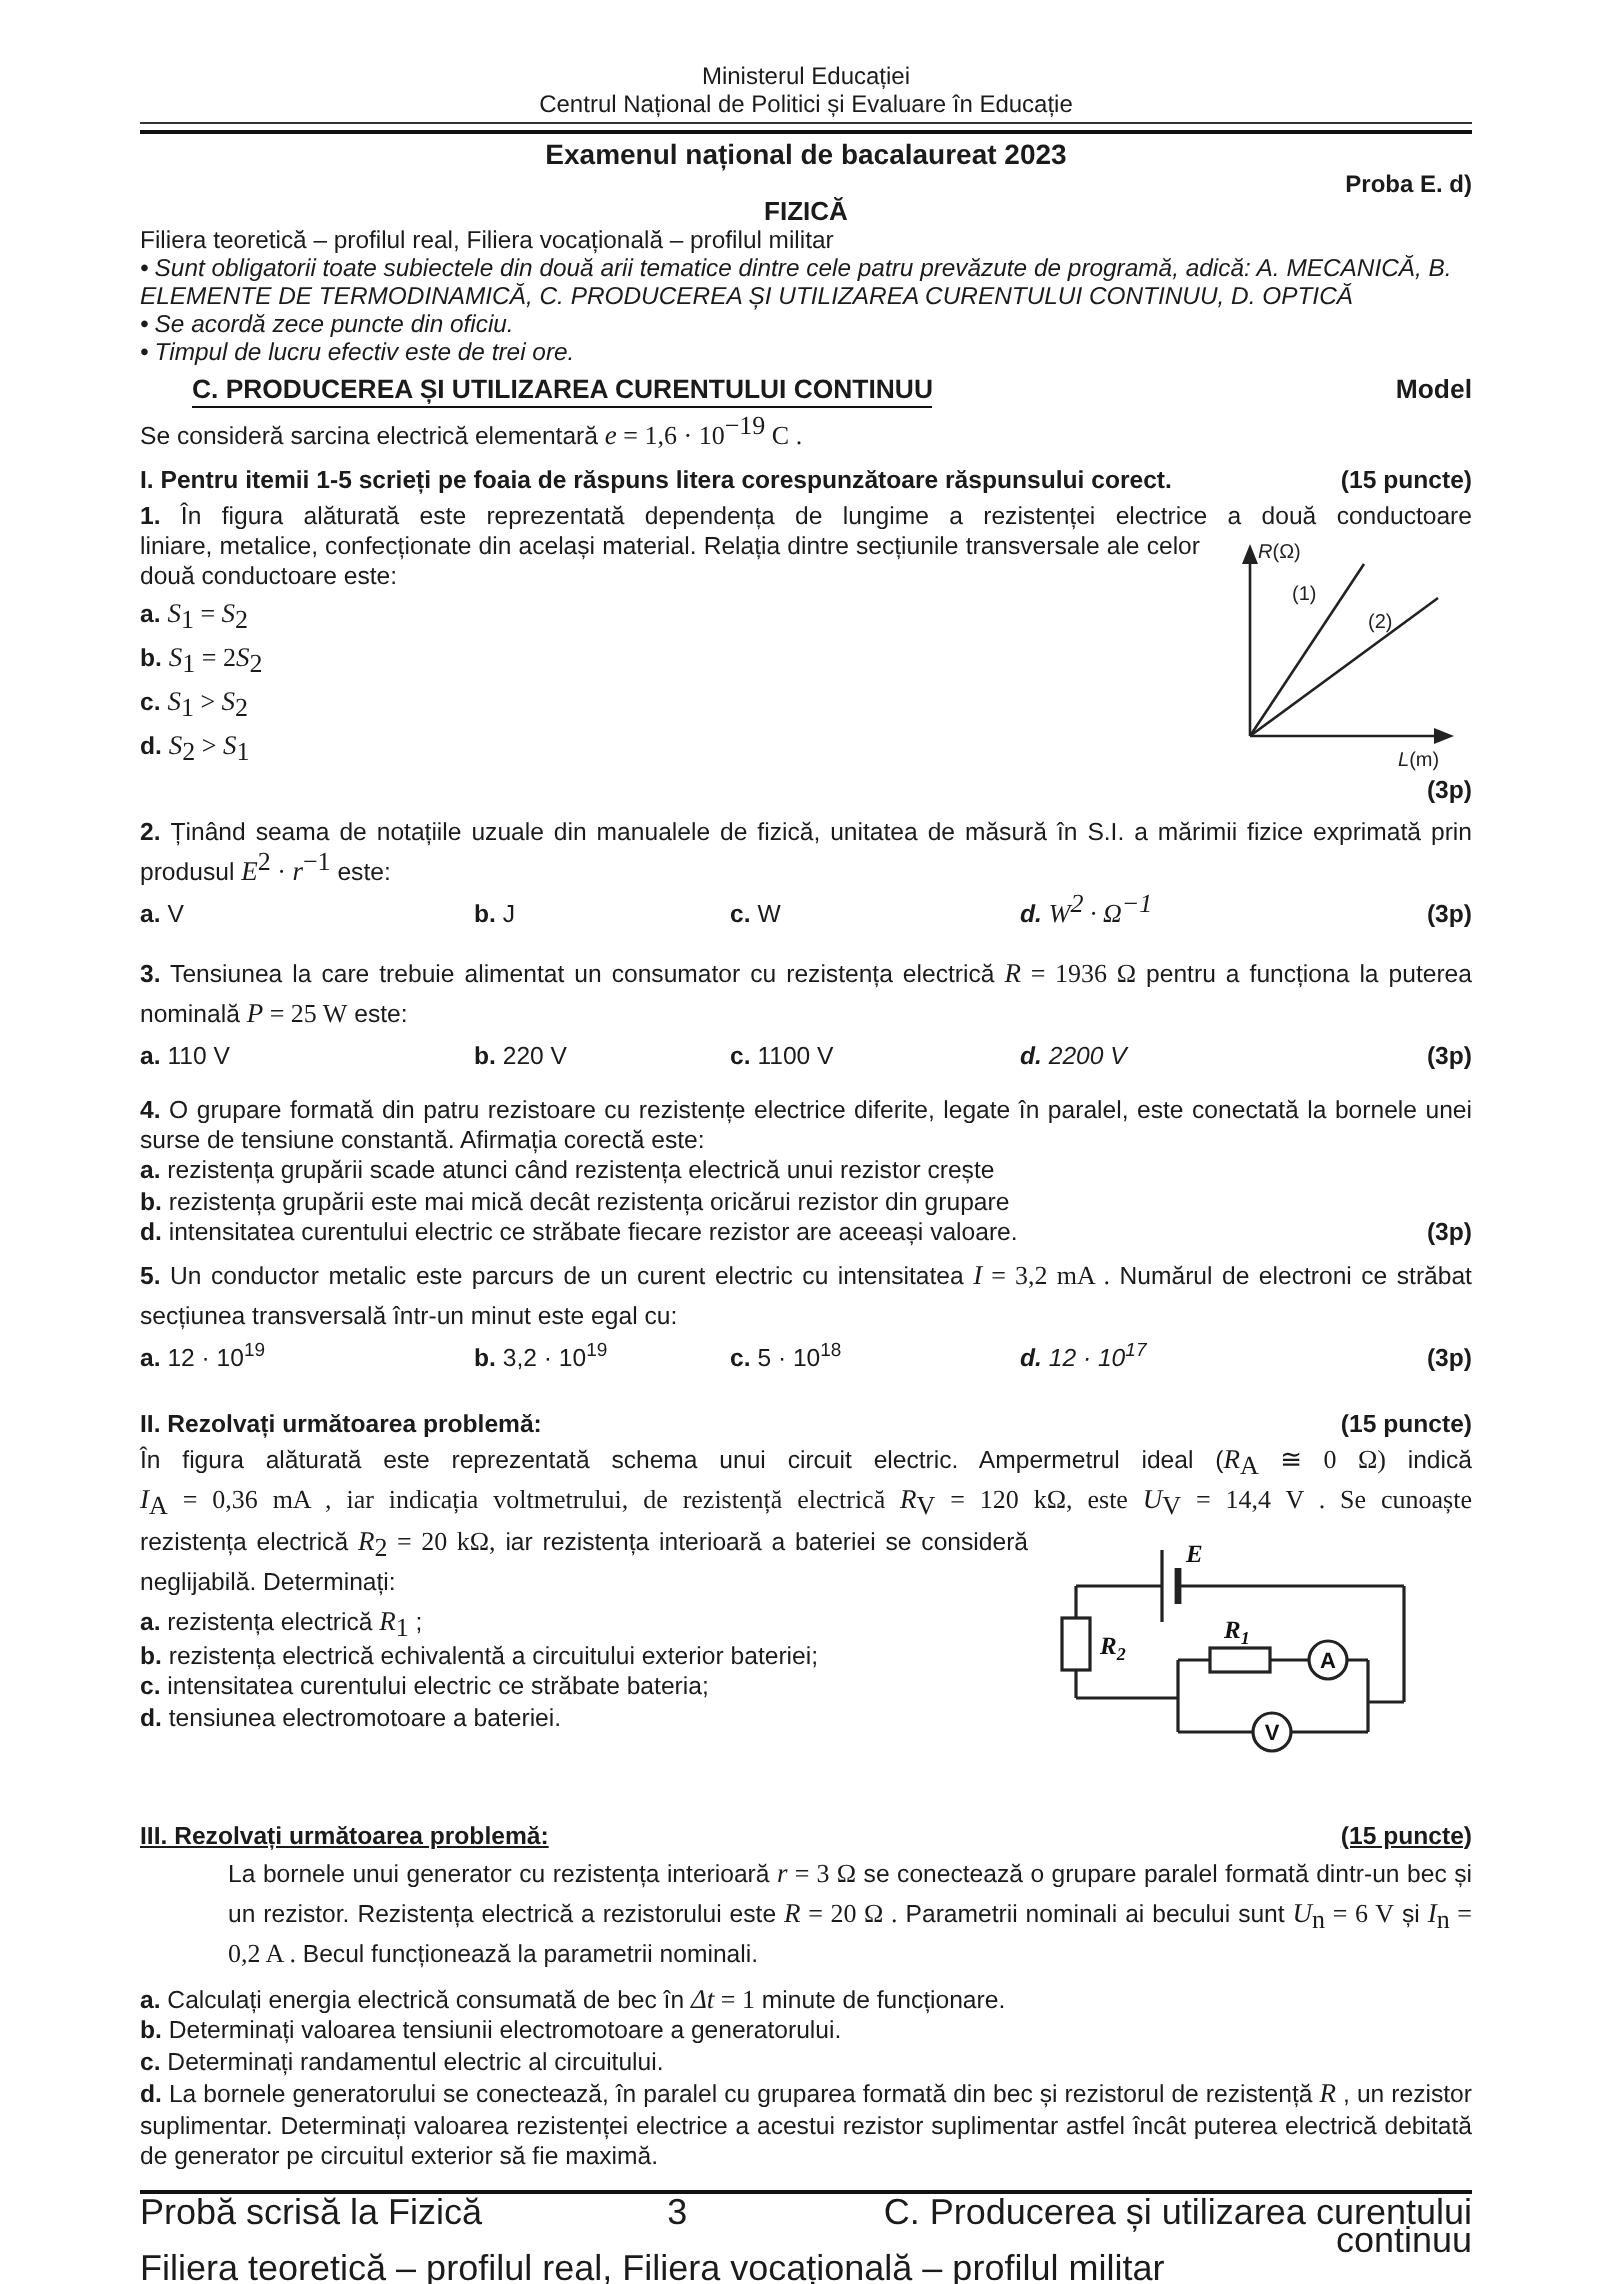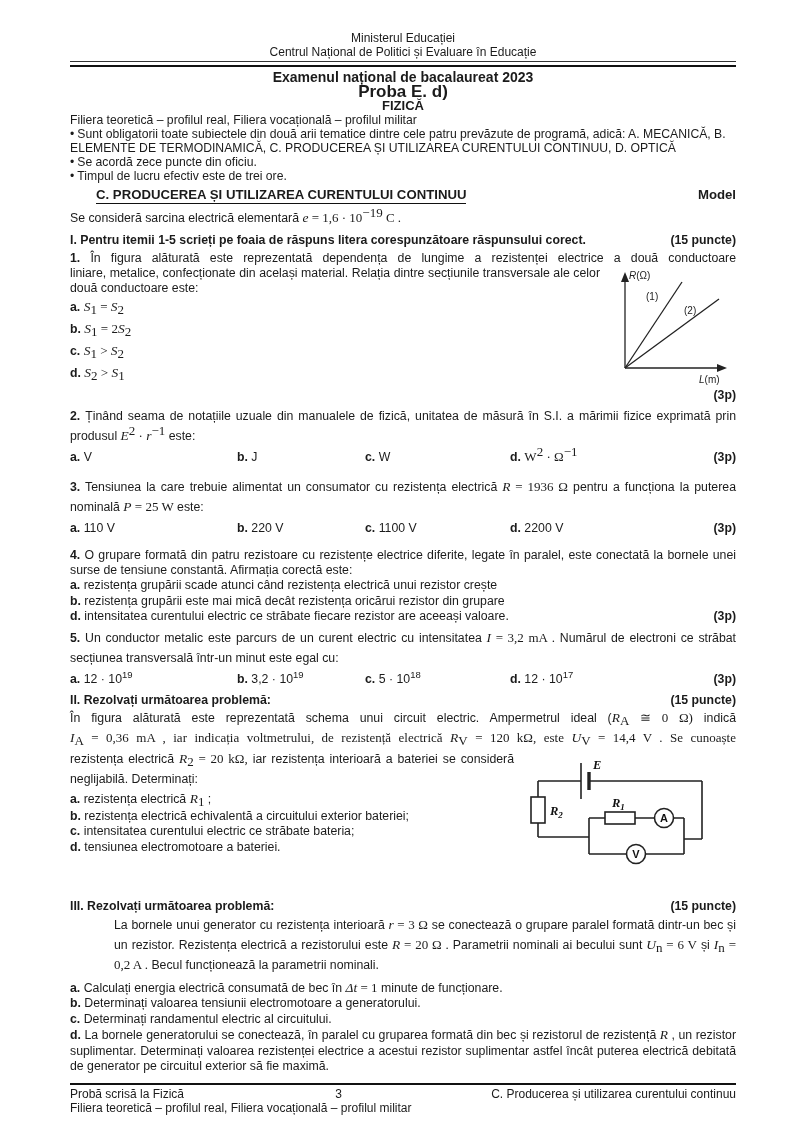--- a/index.html
+++ b/index.html
@@ -8,24 +8,24 @@
     width:800px; height:1142px; overflow:hidden; position:relative;
     color:#1b1b1b;
     font-family:"Liberation Sans","DejaVu Sans",sans-serif;
     font-size:12.3px; line-height:15px;
   }
   .page { padding:32px 64px 0 70px; }
   .center { text-align:center; }
   .org { font-size:12px; line-height:13.5px; }
   .rule-double { margin:2px 0 3px; height:6px; border-top:1px solid #333; border-bottom:2px solid #111; }
   .exam-title { font-size:14px; font-weight:bold; line-height:15px; }
-  .proba { font-size:17px; font-weight:bold; line-height:14px; }
+  .proba { font-size:12px; font-weight:bold; line-height:14px;text-align:right; }
   .subject { font-size:13px; font-weight:bold; line-height:14px; }
   .filiera { font-size:12.2px; line-height:14px; }
-  .bullet { font-size:12.2px; line-height:14px; }
+  .bullet { font-size:12.2px; line-height:14px;font-style:italic; }
   .bchar { margin-right:3px; }
   .row { display:flex; justify-content:space-between; align-items:baseline; }
   .sec-head { margin-top:4px; font-weight:bold; font-size:13.2px; line-height:15px; }
   .sec-title { margin-left:26px; border-bottom:1.6px solid #111; padding-bottom:1px; }
   .intro { margin-top:4px; line-height:19px; }
   .part-head { margin-top:5px; font-weight:bold; line-height:15px; }
   .just { text-align:justify; }
   .jline { text-align:justify; text-align-last:justify; }
   .mathline { line-height:20px; }
   .q { margin-top:3px; }
@@ -34,36 +34,36 @@
   .mv { font-family:"Liberation Serif","DejaVu Serif",serif; font-style:italic; font-size:13.5px; }
   .mr { font-family:"Liberation Serif","DejaVu Serif",serif; font-size:13px; }
   sub { font-size:9.5px; vertical-align:-3px; line-height:0; }
   sup { font-size:9.5px; vertical-align:5px; line-height:0; }
   
   .q1fig { float:right; margin:0 0 2px 8px; }
   .q1opt { line-height:21px; }
   .points-row { clear:both; text-align:right; font-weight:bold; line-height:15px; }
   
   .optrow { display:flex; align-items:baseline; line-height:20px; margin-top:1px; }
-  .oc1 { width:150px; } .oc2 { width:145px;padding-left:17px; } .oc3 { width:145px; } .oc4 { flex:1; }
+  .oc1 { width:150px; } .oc2 { width:145px;padding-left:17px; } .oc3 { width:145px; } .oc4 { flex:1;font-style:italic; }
   .pts { font-weight:bold; }
   .optline { line-height:15.5px; }
   
   .p2body { margin-top:1px; }
   .q2fig { float:right; margin:2px 0 2px 10px; }
   .itemline { line-height:15.5px; }
   .item-math { line-height:20px; }
   .clear { clear:both; }
   
   .p3para { line-height:20px; margin-top:1px;margin-left:44px; }
   .p3items { margin-top:5px; }
   
   .footer { position:static; margin-top:8px; }
   .footer-rule { border-top:2px solid #111; margin-bottom:2px; }
-  .footer-row { display:flex; align-items:baseline; font-size:12px; line-height:14px;gap:24px; }
+  .footer-row { display:flex; align-items:baseline; font-size:18px; line-height:14px;gap:24px; }
   .f-left { flex:1; text-align:left; }
   .f-center { width:60px; text-align:center; }
   .f-right { flex:1.6; text-align:right; }
   .figtext { font-family:"Liberation Sans","DejaVu Sans",sans-serif; font-size:10px; fill:#222; }
   .cirvar { font-family:"Liberation Serif","DejaVu Serif",serif; font-style:italic; font-weight:bold; font-size:12.5px; fill:#111; }
   .cirsub { font-size:9px; }
   .cirmeter { font-family:"Liberation Sans","DejaVu Sans",sans-serif; font-weight:bold; font-size:11px; fill:#111; text-anchor:middle; }
 </style>
 </head>
 <body>
@@ -164,21 +164,21 @@
     <p class="just mathline"><b>5.</b><span> Un conductor metalic este parcurs de un curent electric cu intensitatea </span><i class="mv">I</i><span class="mr"> = 3,2 mA .</span><span> Numărul de electroni ce străbat secțiunea transversală într-un minut este egal cu:</span></p>
     <div class="optrow">
       <div class="oc1"><b>a.</b> <span>12 · 10</span><sup>19</sup></div>
       <div class="oc2"><b>b.</b> <span>3,2 · 10</span><sup>19</sup></div>
       <div class="oc3"><b>c.</b> <span>5 · 10</span><sup>18</sup></div>
       <div class="oc4"><b>d.</b> <span>12 · 10</span><sup>17</sup></div>
       <div class="pts">(3p)</div>
     </div>
   </div>
 
-  <div class="row part-head" style="margin-top:4px;">
+  <div class="row part-head" style="margin-top:16px;">
     <div>II. Rezolvați următoarea problemă:</div>
     <div>(15 puncte)</div>
   </div>
   <div>
     <div class="jline mathline"><span>În figura alăturată este reprezentată schema unui circuit electric. Ampermetrul ideal (</span><i class="mv">R</i><sub class="mr">A</sub><span class="mr"> ≅ 0 Ω)</span><span> indică</span></div>
     <div class="jline mathline"><i class="mv">I</i><sub class="mr">A</sub><span class="mr"> = 0,36 mA , iar indicația voltmetrului, de rezistență electrică </span><i class="mv">R</i><sub class="mr">V</sub><span class="mr"> = 120 kΩ, este </span><i class="mv">U</i><sub class="mr">V</sub><span class="mr"> = 14,4 V . Se cunoaște</span></div>
     <div class="p2body">
       <svg class="q2fig" width="212" height="132" viewBox="0 0 212 132">
         <g stroke="#222" stroke-width="1.6" fill="none">
           <path d="M14,30 H57 M65,30 H178 M178,30 V88 M178,88 H160 M14,30 V86 M14,86 H65 M65,67 V103 M65,67 H81 M111,67 H130.5 M149.5,67 H160 M160,67 V103 M65,103 H102.5 M121.5,103 H160"></path>
@@ -197,21 +197,21 @@
       </svg>
       <p class="just mathline"><span>rezistența electrică </span><i class="mv">R</i><sub class="mr">2</sub><span class="mr"> = 20 kΩ,</span><span> iar rezistența interioară a bateriei se consideră neglijabilă. Determinați:</span></p>
       <div class="itemline item-math"><b>a.</b><span> rezistența electrică </span><i class="mv">R</i><sub class="mr">1</sub><span> ;</span></div>
       <div class="itemline"><b>b.</b><span> rezistența electrică echivalentă a circuitului exterior bateriei;</span></div>
       <div class="itemline"><b>c.</b><span> intensitatea curentului electric ce străbate bateria;</span></div>
       <div class="itemline"><b>d.</b><span> tensiunea electromotoare a bateriei.</span></div>
       <div class="clear"></div>
     </div>
   </div>
 
-  <div class="row part-head" style="margin-top:14px;">
+  <div class="row part-head" style="margin-top:14px;text-decoration:underline;">
     <div>III. Rezolvați următoarea problemă:</div>
     <div>(15 puncte)</div>
   </div>
   <div>
     <p class="just p3para"><span>La bornele unui generator cu rezistența interioară </span><i class="mv">r</i><span class="mr"> = 3 Ω</span><span> se conectează o grupare paralel formată dintr-un bec și un rezistor. Rezistența electrică a rezistorului este </span><i class="mv">R</i><span class="mr"> = 20 Ω .</span><span> Parametrii nominali ai becului sunt </span><i class="mv">U</i><sub class="mr">n</sub><span class="mr"> = 6 V</span><span> și </span><i class="mv">I</i><sub class="mr">n</sub><span class="mr"> = 0,2 A .</span><span> Becul funcționează la parametrii nominali.</span></p>
     <div class="p3items">
       <div class="itemline"><b>a.</b><span> Calculați energia electrică consumată de bec în </span><i class="mv">Δt</i><span class="mr"> = 1</span><span> minute de funcționare.</span></div>
       <div class="itemline"><b>b.</b><span> Determinați valoarea tensiunii electromotoare a generatorului.</span></div>
       <div class="itemline"><b>c.</b><span> Determinați randamentul electric al circuitului.</span></div>
       <div class="itemline just"><b>d.</b><span> La bornele generatorului se conectează, în paralel cu gruparea formată din bec și rezistorul de rezistență </span><i class="mv">R</i><span> , un rezistor suplimentar. Determinați valoarea rezistenței electrice a acestui rezistor suplimentar astfel încât puterea electrică debitată de generator pe circuitul exterior să fie maximă.</span></div>

